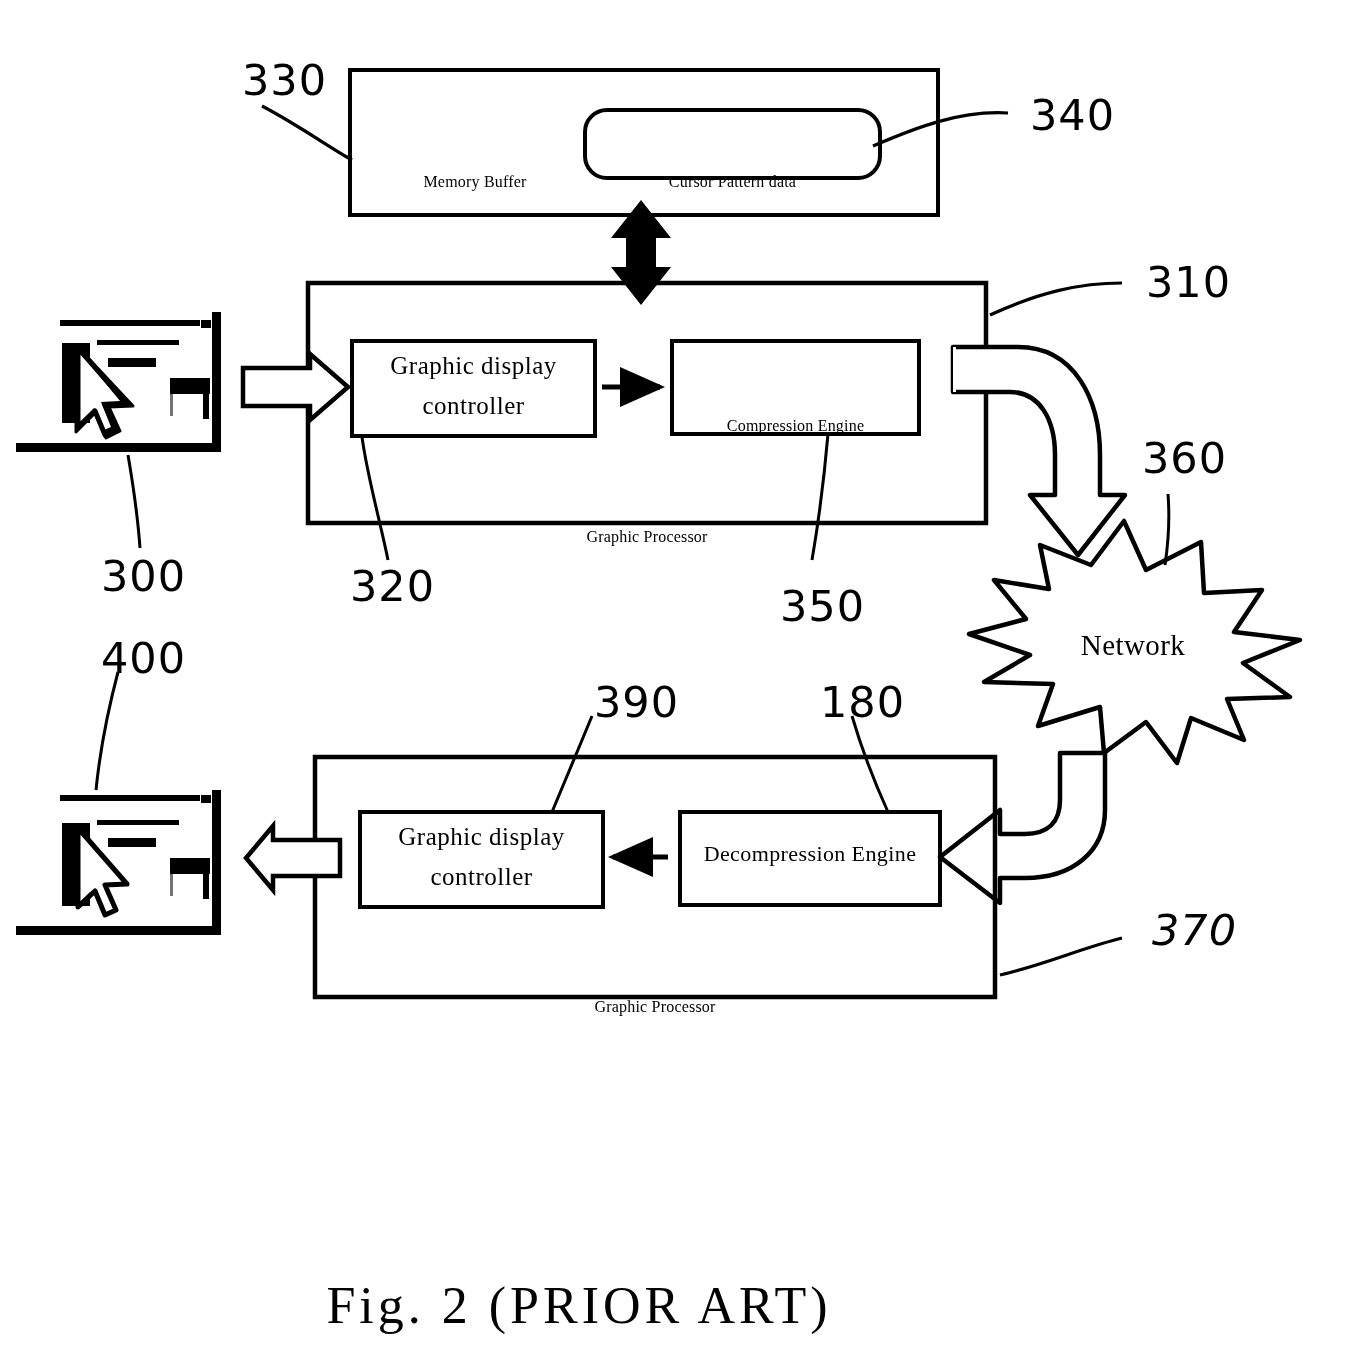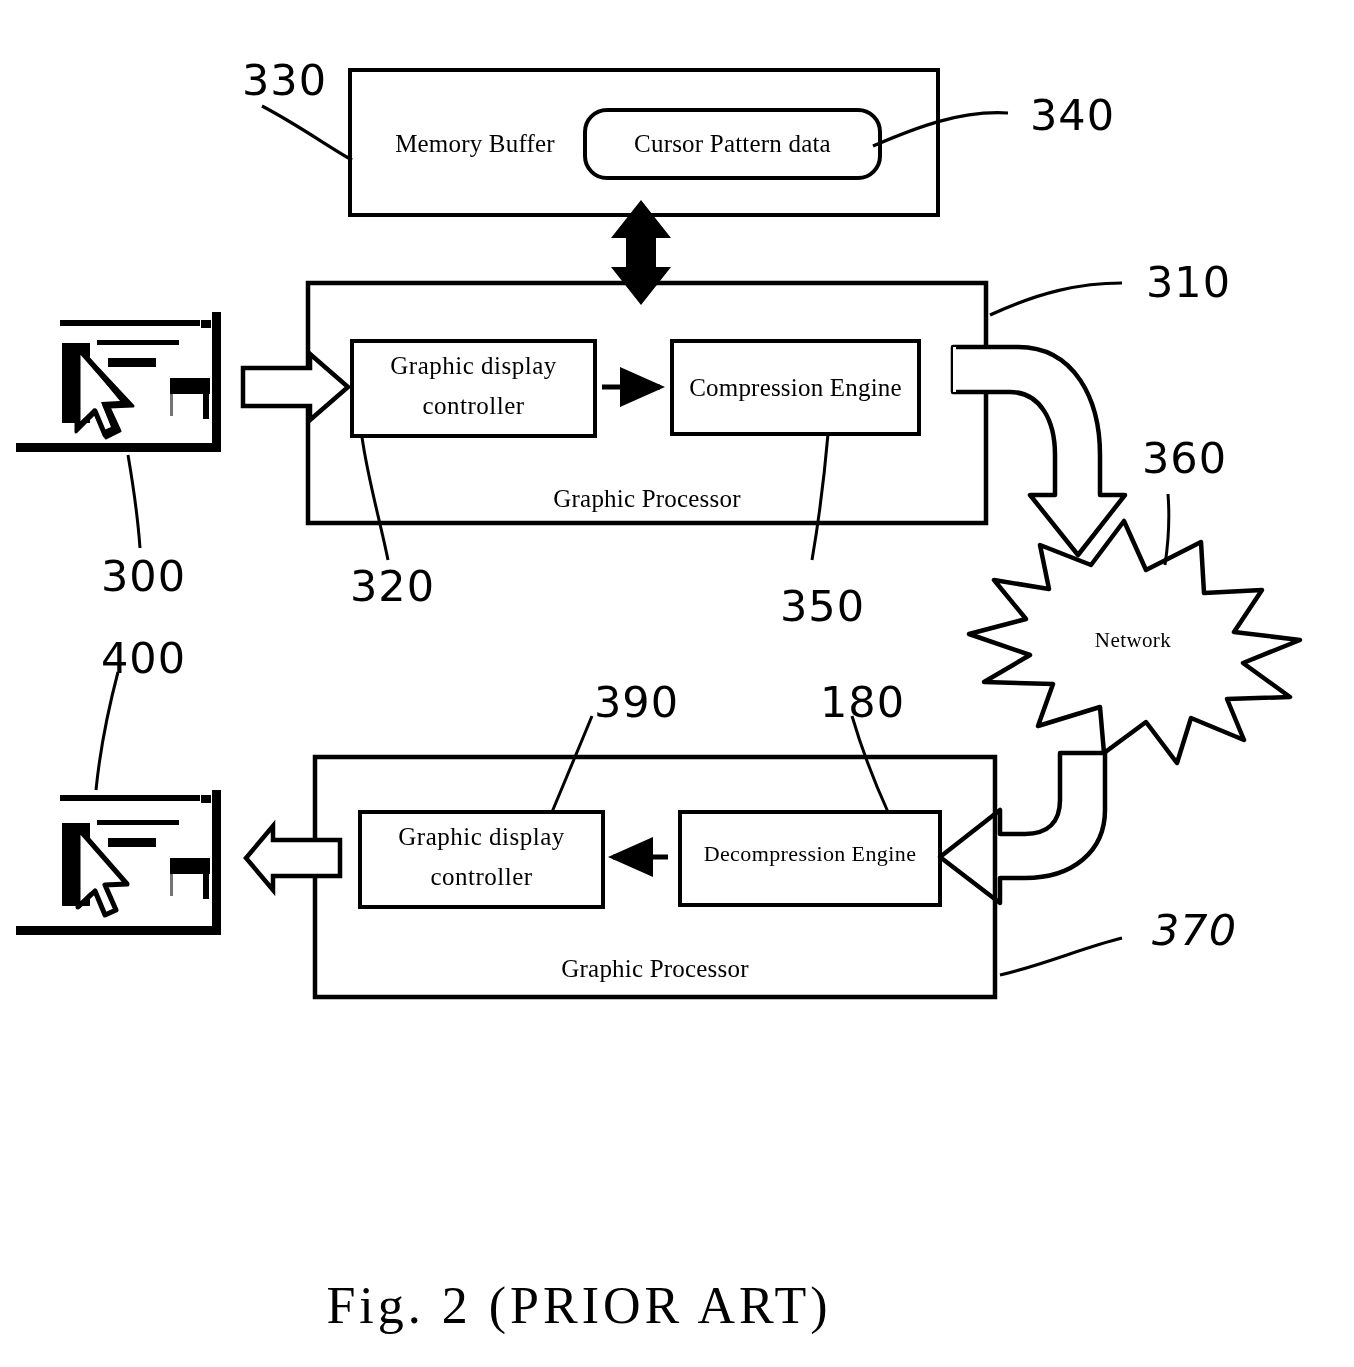--- a/index.html
+++ b/index.html
@@ -40,29 +40,30 @@
     font-size: 43px;
     letter-spacing: 1px;
     font-weight: 400;
   }
   .blocktext {
     font-size: 25px;
     letter-spacing: 0.5px;
     text-align: center;
   }
   .blocktext-sm {
-    font-size: 25px;
+    font-size: 16px;
     letter-spacing: 0.2px;
+    margin-top: 43px;
   }
   .blocktext-xs {
     font-size: 22px;
     letter-spacing: 0.4px;
   }
   .network-text {
-    font-size: 21px;
+    font-size: 29px;
     letter-spacing: 0.4px;
     font-family: Liberation Serif, serif;
   }
   .fig-caption {
     position: absolute;
     left: 0;
     top: 1276px;
     width: 1158px;
     text-align: center;
     font-family: Liberation Serif, serif;

